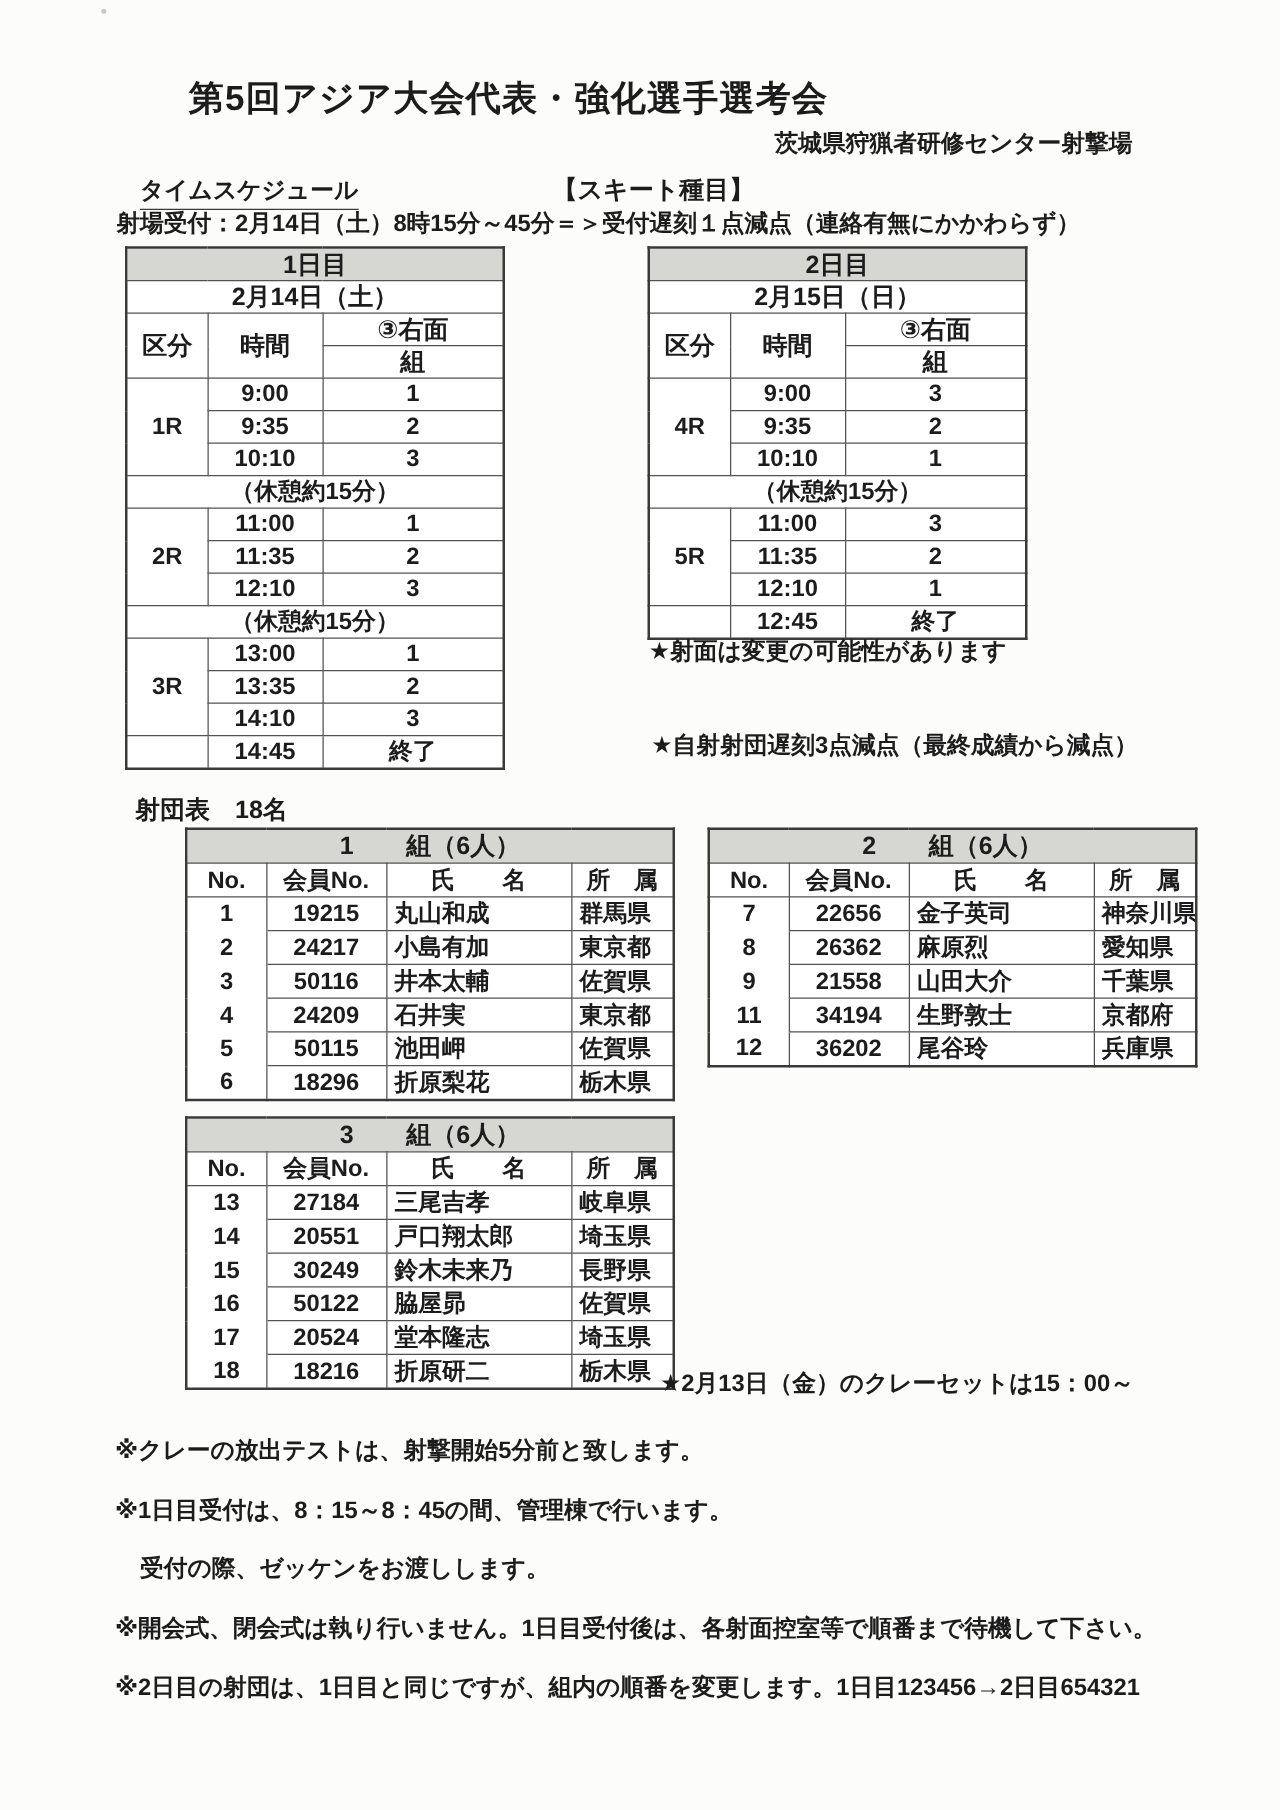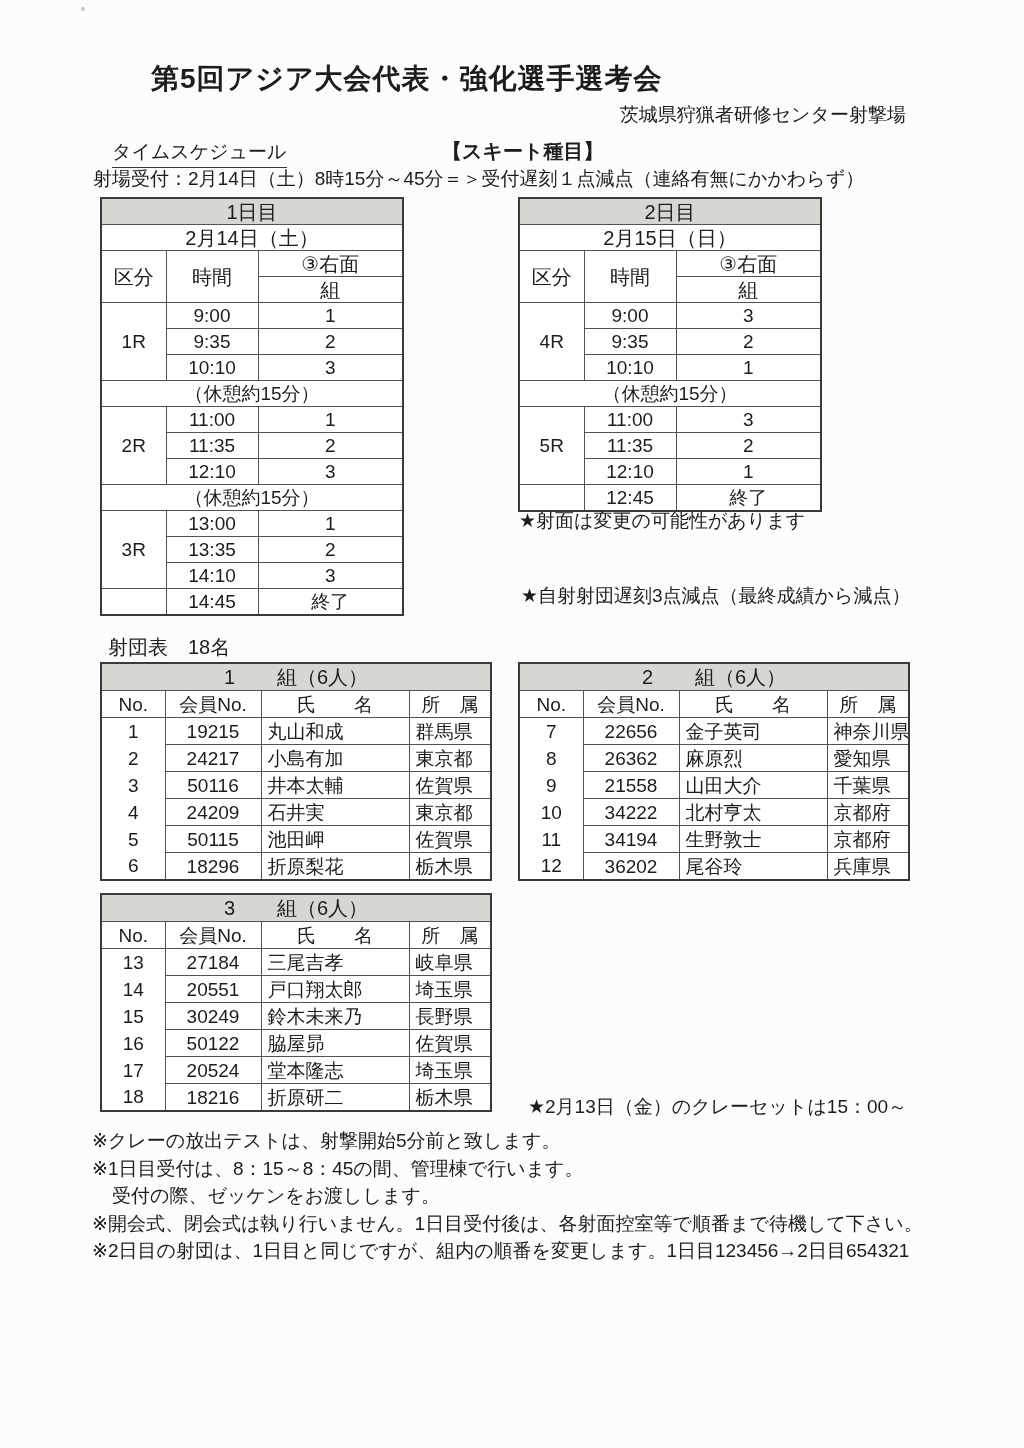--- a/index.html
+++ b/index.html
@@ -2,21 +2,21 @@
 <html><head>
 <meta charset="utf-8">
 <style>
   html,body{margin:0;padding:0;}
   body{
     width:1024px;height:1448px;position:relative;
     background:#fcfcfb;color:#1c1c1c;
     font-family:"Liberation Sans","DejaVu Sans",sans-serif;
     overflow:hidden;
   }
-  .abs{position:absolute;}
+  .abs{position:absolute;font-weight:bold;}
   .doc-title{left:112px;top:60px;font-size:28px;font-weight:700;letter-spacing:1px;margin-left:39px;}
   .venue{right:118px;top:102px;font-size:19px;}
   .sched-label{left:112px;top:139px;font-size:19px;border-bottom:1.5px solid #3a3a3a;padding-bottom:2px;}
   .event-type{left:415px;top:138px;font-size:20px;font-weight:700;margin-left:27px;}
   .reception{left:93px;top:166px;font-size:19px;}
 
   table{border-collapse:collapse;table-layout:fixed;background:#fff;border:2px solid #3a3a3a;}
   td{border:1px solid #525252;text-align:center;padding:0;font-size:19px;line-height:1.0;overflow:hidden;white-space:nowrap;}
 
   
@@ -29,34 +29,34 @@
   .break-row{font-size:19px;margin-left:17px;}
 
   
   .star{font-size:19px;}
   .star-face{left:519px;top:508px;}
   .star-late{left:521px;top:583px;}
   .star-clay{left:528px;top:1094px;}
 
   
   .roster-heading{left:108px;top:634px;font-size:20px;}
-  .roster{width:390px;}
+  .roster{width:390px;margin-left:48px;}
   .roster td{height:26px;}
   .g1{left:100px;top:662px;}
   .g2{left:518px;top:662px;}
   .g3{left:100px;top:893px;}
   .grp-hdr{background:#d6d6d3;height:26px;font-size:20px;}
   .grp-hdr .gnum{margin-right:42px;}
   .colhdr{height:28px;font-size:19px;}
   .no-cell{border-top:none;border-bottom:none;}
   .cell-left{text-align:left;padding-left:6px;}
 
   
   .footnotes{left:92px;top:1127px;font-size:19px;line-height:27.5px;}
-  .fn{white-space:nowrap;}
+  .fn{white-space:nowrap;margin-top:20px;}
   .fn.indent{padding-left:20px;}
 
   .artifact{position:absolute;left:81px;top:7px;width:4px;height:4px;border-radius:50%;background:#c8c8c8;}
 </style>
 </head>
 <body>
 
 <div class="artifact"></div>
 
 <div class="abs doc-title">第5回アジア大会代表・強化選手選考会</div>
@@ -285,26 +285,20 @@
         <td class="no-cell">8</td>
         <td>26362</td>
         <td class="cell-left">麻原烈</td>
         <td class="cell-left">愛知県</td>
       </tr>
   <tr>
         <td class="no-cell">9</td>
         <td>21558</td>
         <td class="cell-left">山田大介</td>
         <td class="cell-left">千葉県</td>
-      </tr>
-  <tr>
-        <td class="no-cell">10</td>
-        <td>34222</td>
-        <td class="cell-left">北村亨太</td>
-        <td class="cell-left">京都府</td>
       </tr>
   <tr>
         <td class="no-cell">11</td>
         <td>34194</td>
         <td class="cell-left">生野敦士</td>
         <td class="cell-left">京都府</td>
       </tr>
   <tr>
         <td class="no-cell">12</td>
         <td>36202</td>

